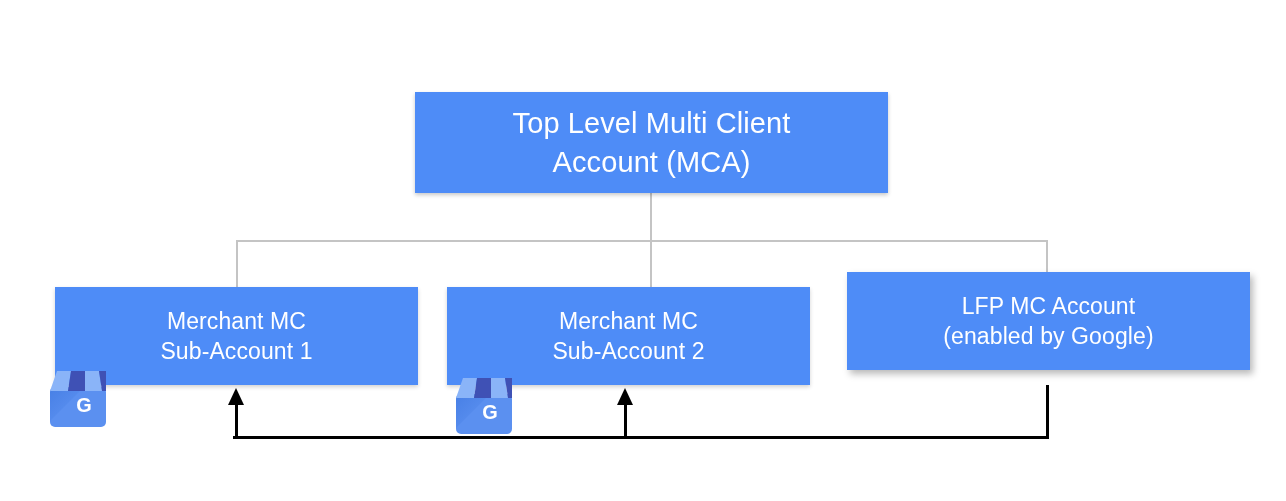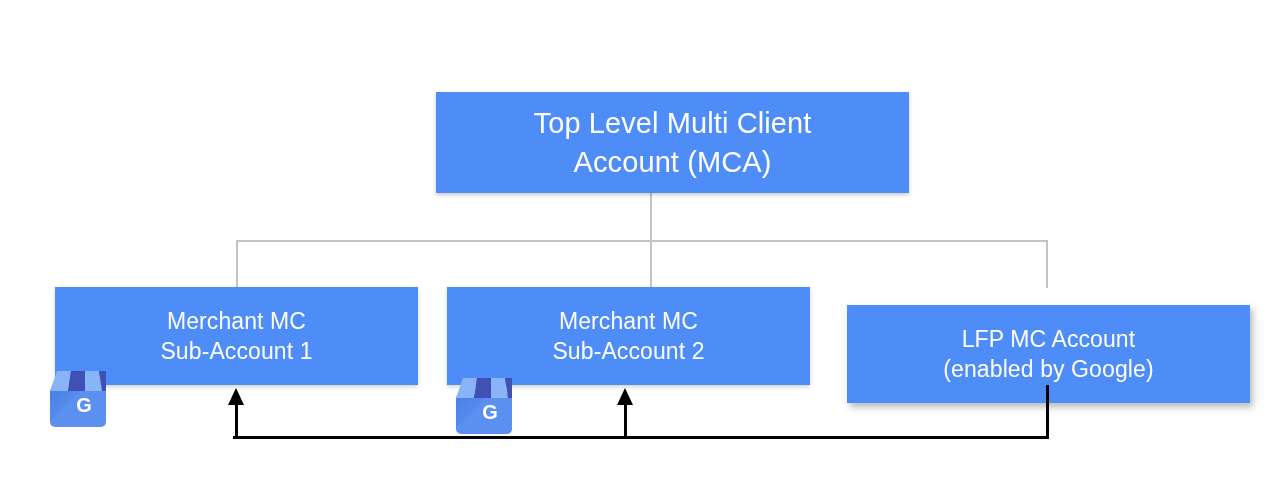--- a/index.html
+++ b/index.html
@@ -33,21 +33,21 @@
     box-sizing: border-box;
     z-index: 3;
   }
   .node .label {
     white-space: pre-line;
     font-weight: 400;
     letter-spacing: 0.1px;
   }
 
   #node-mca {
-    left: 436px;
+    left: 415px;
     top: 92px;
     width: 473px;
     height: 101px;
     font-size: 29px;
     box-shadow: 0 2px 4px rgba(0,0,0,0.22);
   }
   #node-sub1 {
     left: 55px;
     top: 287px;
     width: 363px;
@@ -58,21 +58,21 @@
   #node-sub2 {
     left: 447px;
     top: 287px;
     width: 363px;
     height: 98px;
     font-size: 23px;
     box-shadow: 0 2px 4px rgba(0,0,0,0.18);
   }
   #node-lfp {
     left: 847px;
-    top: 305px;
+    top: 272px;
     width: 403px;
     height: 98px;
     font-size: 23px;
     box-shadow: 3px 4px 7px rgba(0,0,0,0.28);
     align-items: center;
   }
 
   
   .gline {
     position: absolute;

